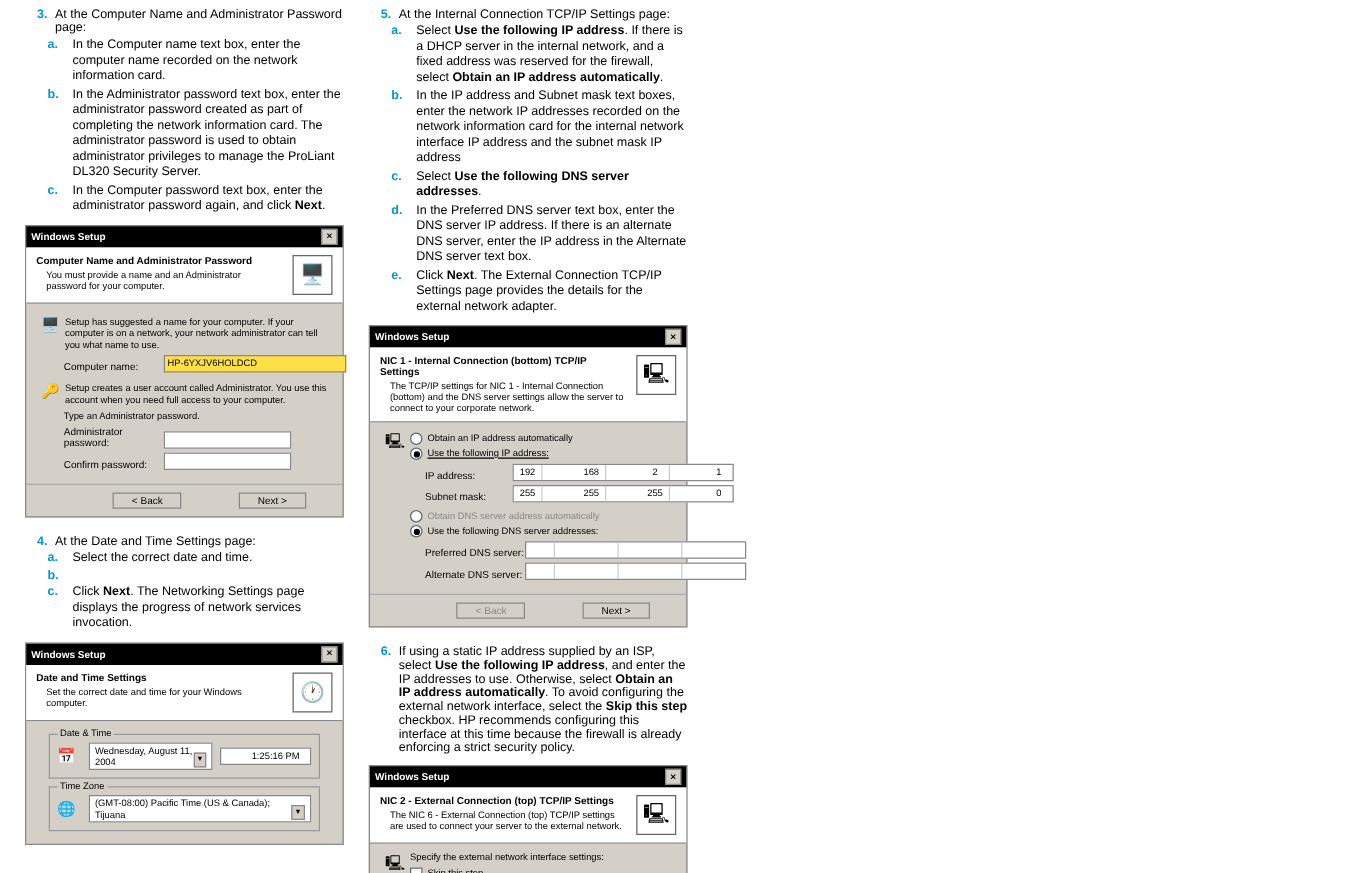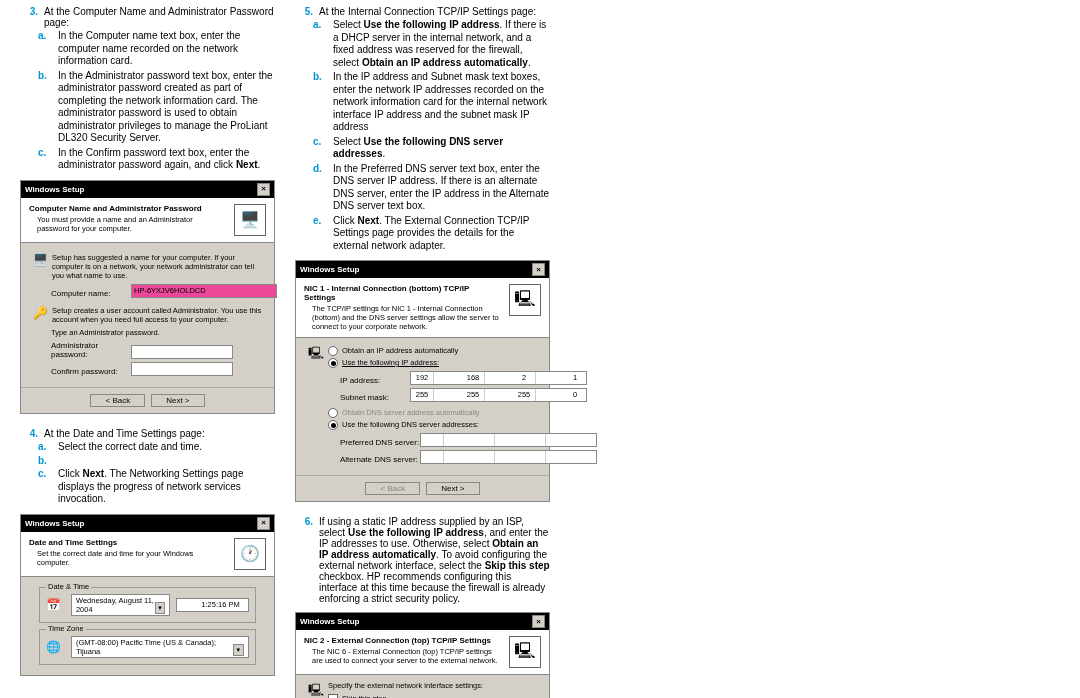--- a/index.html
+++ b/index.html
@@ -149,20 +149,21 @@
     gap: 6px;
     padding: 6px 0;
     border-top: 1px solid #aaa;
     margin-top: 4px;
   }
   .dlg-btn {
     border: 1px solid #888;
     background: #d4d0c8;
     padding: 1px 14px;
     font-size: 8px;
+    margin-left: 40px;
   }
   .dlg-btn.disabled { color: #888; }
   .group-box {
     border: 1px solid #999;
     margin: 4px 6px 6px 6px;
     padding: 6px 6px;
     position: relative;
   }
   .group-title {
     position: absolute;
@@ -197,21 +198,21 @@
       <div class="sub-letter">a.</div>
       <div class="sub-text">In the Computer name text box, enter the computer name recorded on the network information card.</div>
     </div>
     <div class="sub-row">
       <div class="sub-letter">b.</div>
       <div class="sub-text">In the Administrator password text box, enter the administrator password created as part of completing the network information card. The administrator password is used to obtain administrator privileges to manage the ProLiant DL320 Security Server.</div>
     </div>
     <div class="sub-row">
       <div class="sub-letter">c.</div>
       <div class="sub-text">
-        <span>In the Confirm password text box, enter the administrator password again, and click </span><b>Next</b><span>.</span>
+        <span>In the Computer password text box, enter the administrator password again, and click </span><b>Next</b><span>.</span>
       </div>
     </div>
 
     <div class="dialog">
       <div class="dlg-title">
         <span>Windows Setup</span>
         <span class="dlg-close">×</span>
       </div>
       <div class="dlg-header">
         <div class="dlg-header-text">
@@ -220,21 +221,21 @@
         </div>
         <div class="dlg-icon">🖥️</div>
       </div>
       <div class="dlg-body">
         <div class="dlg-text" style="display:flex;padding-left:0;">
           <span class="dlg-side-icon">🖥️</span>
           <span>Setup has suggested a name for your computer. If your computer is on a network, your network administrator can tell you what name to use.</span>
         </div>
         <div class="dlg-row">
           <div class="dlg-label">Computer name:</div>
-          <div class="dlg-input long" style="background:#ec4899;padding:0 2px;font-size:7.5px;line-height:12px;">HP-6YXJV6HOLDCD</div>
+          <div class="dlg-input long" style="background:#fde047;padding:0 2px;font-size:7.5px;line-height:12px;">HP-6YXJV6HOLDCD</div>
         </div>
         <div class="dlg-text" style="display:flex;padding-left:0;margin-top:8px;">
           <span class="dlg-side-icon">🔑</span>
           <span>Setup creates a user account called Administrator. You use this account when you need full access to your computer.</span>
         </div>
         <div class="dlg-text">Type an Administrator password.</div>
         <div class="dlg-row">
           <div class="dlg-label">Administrator password:</div>
           <div class="dlg-input"></div>
         </div>

